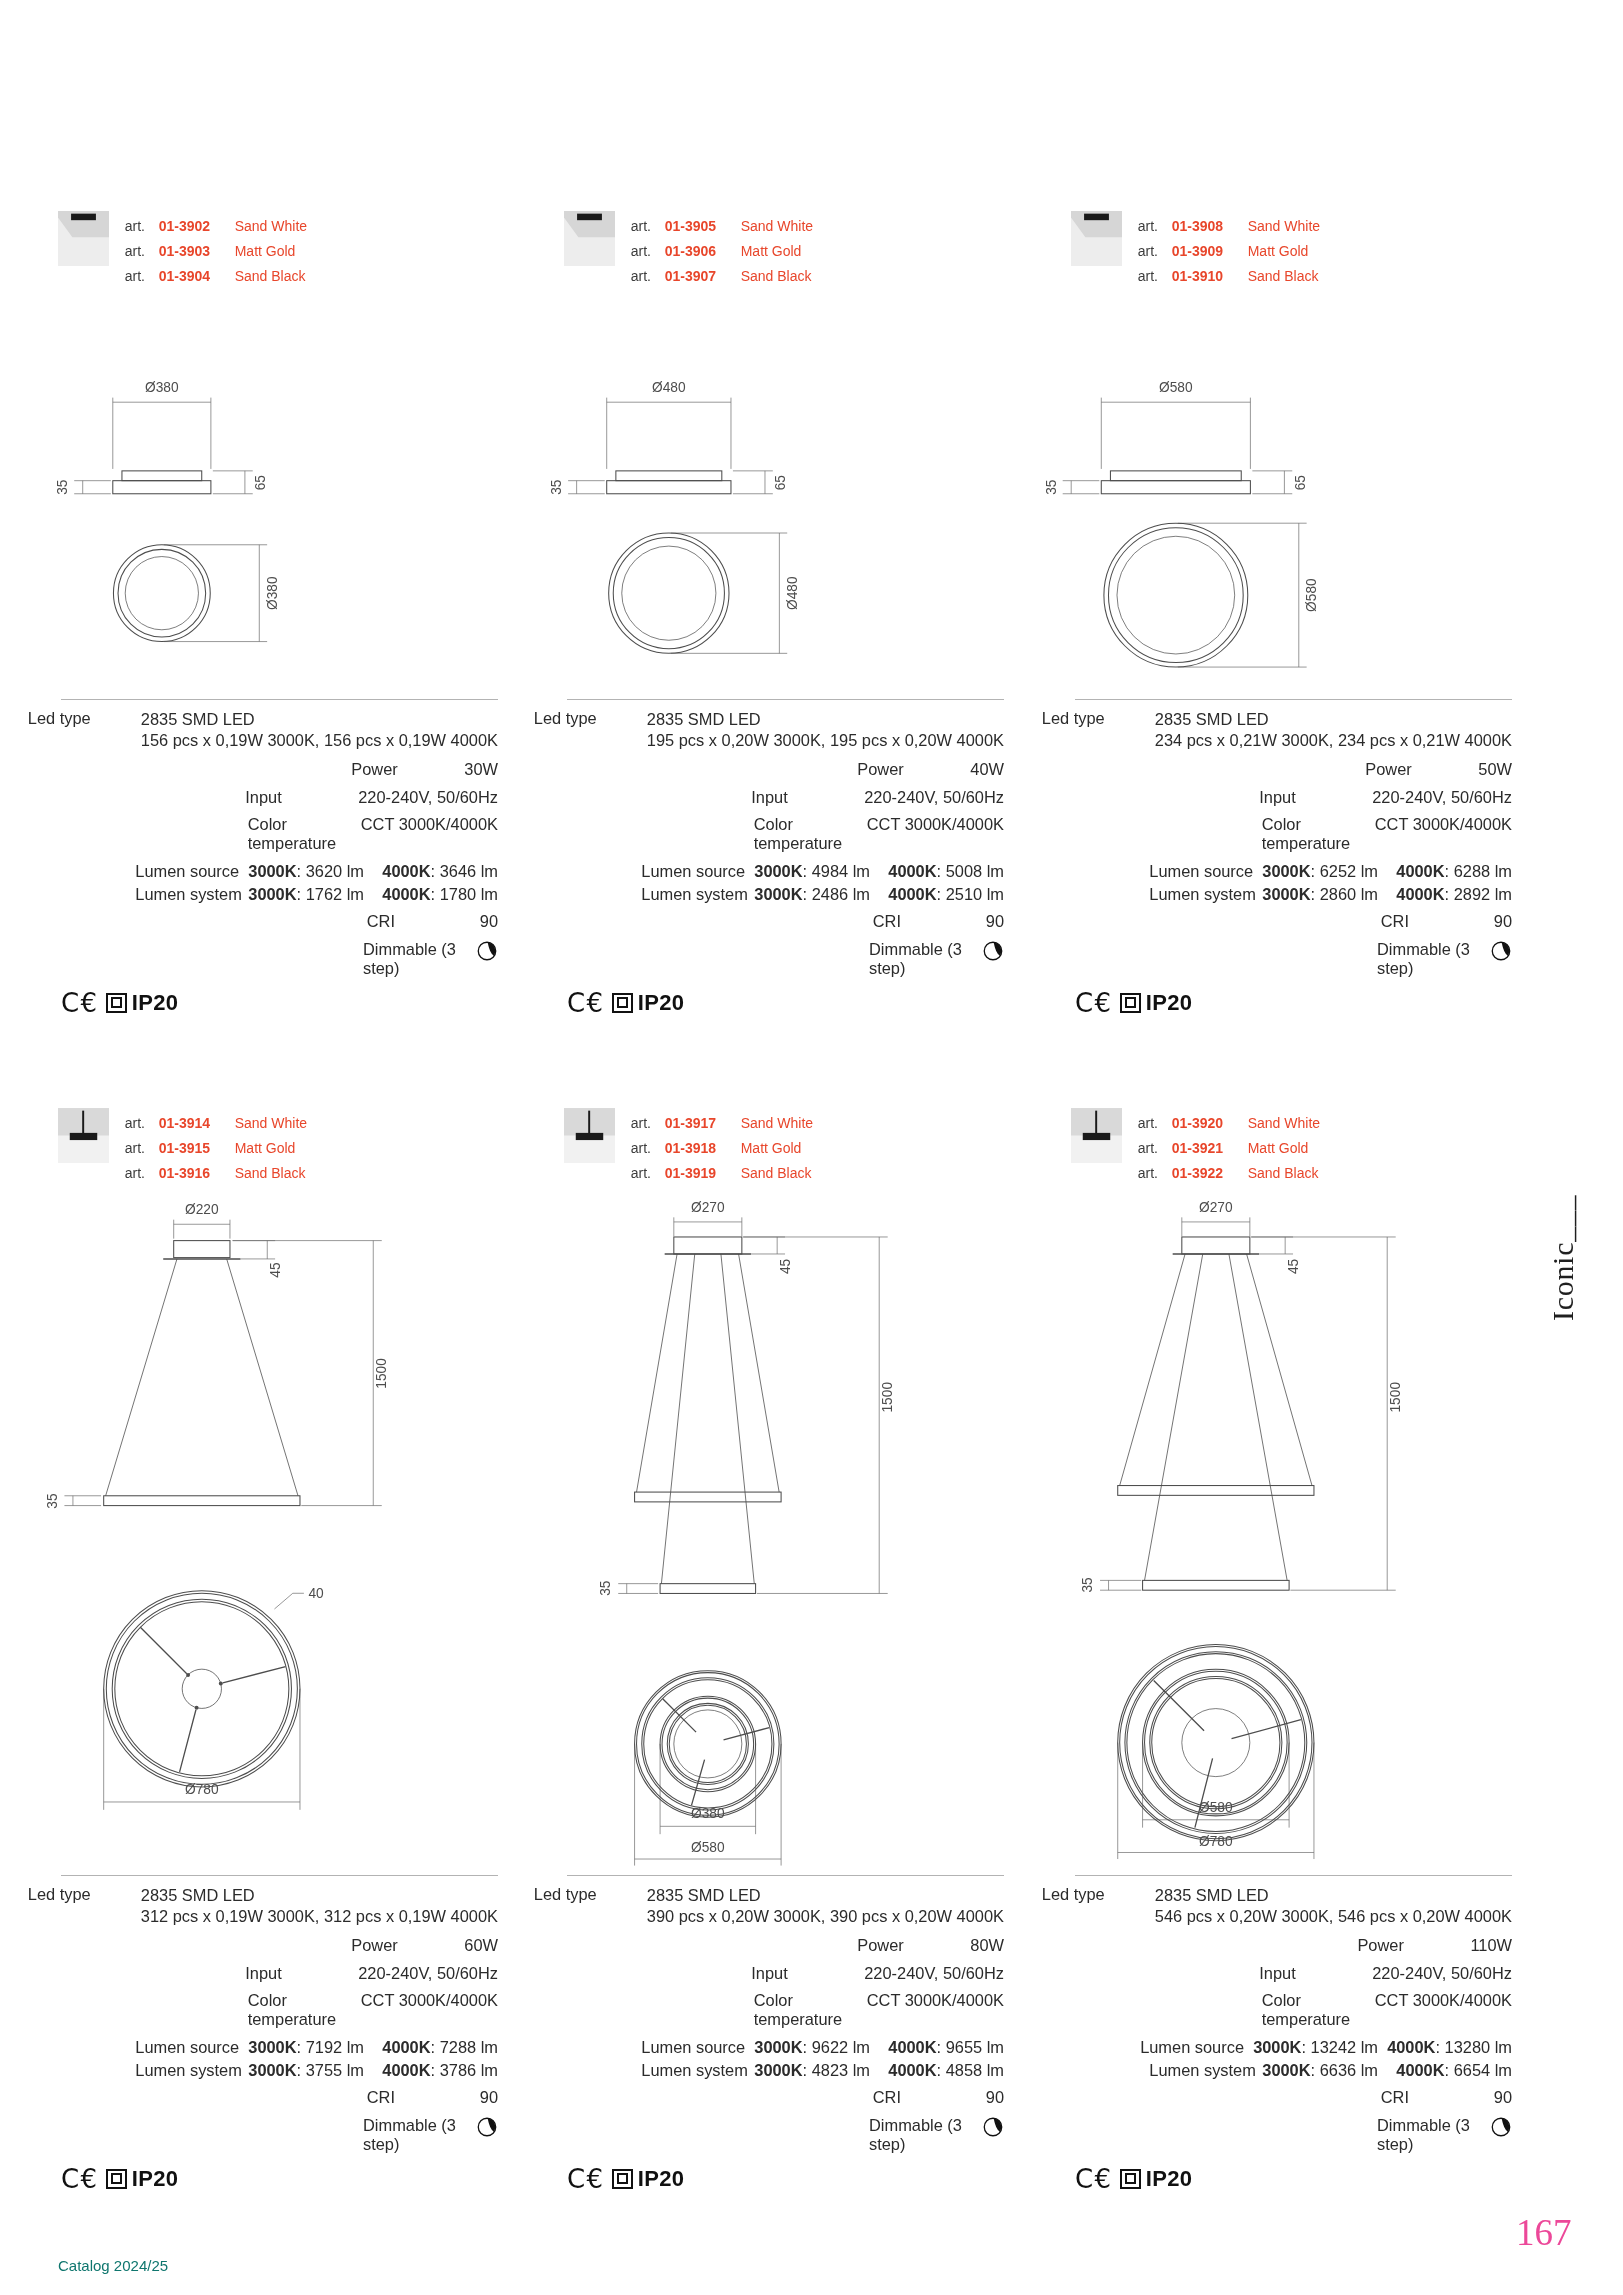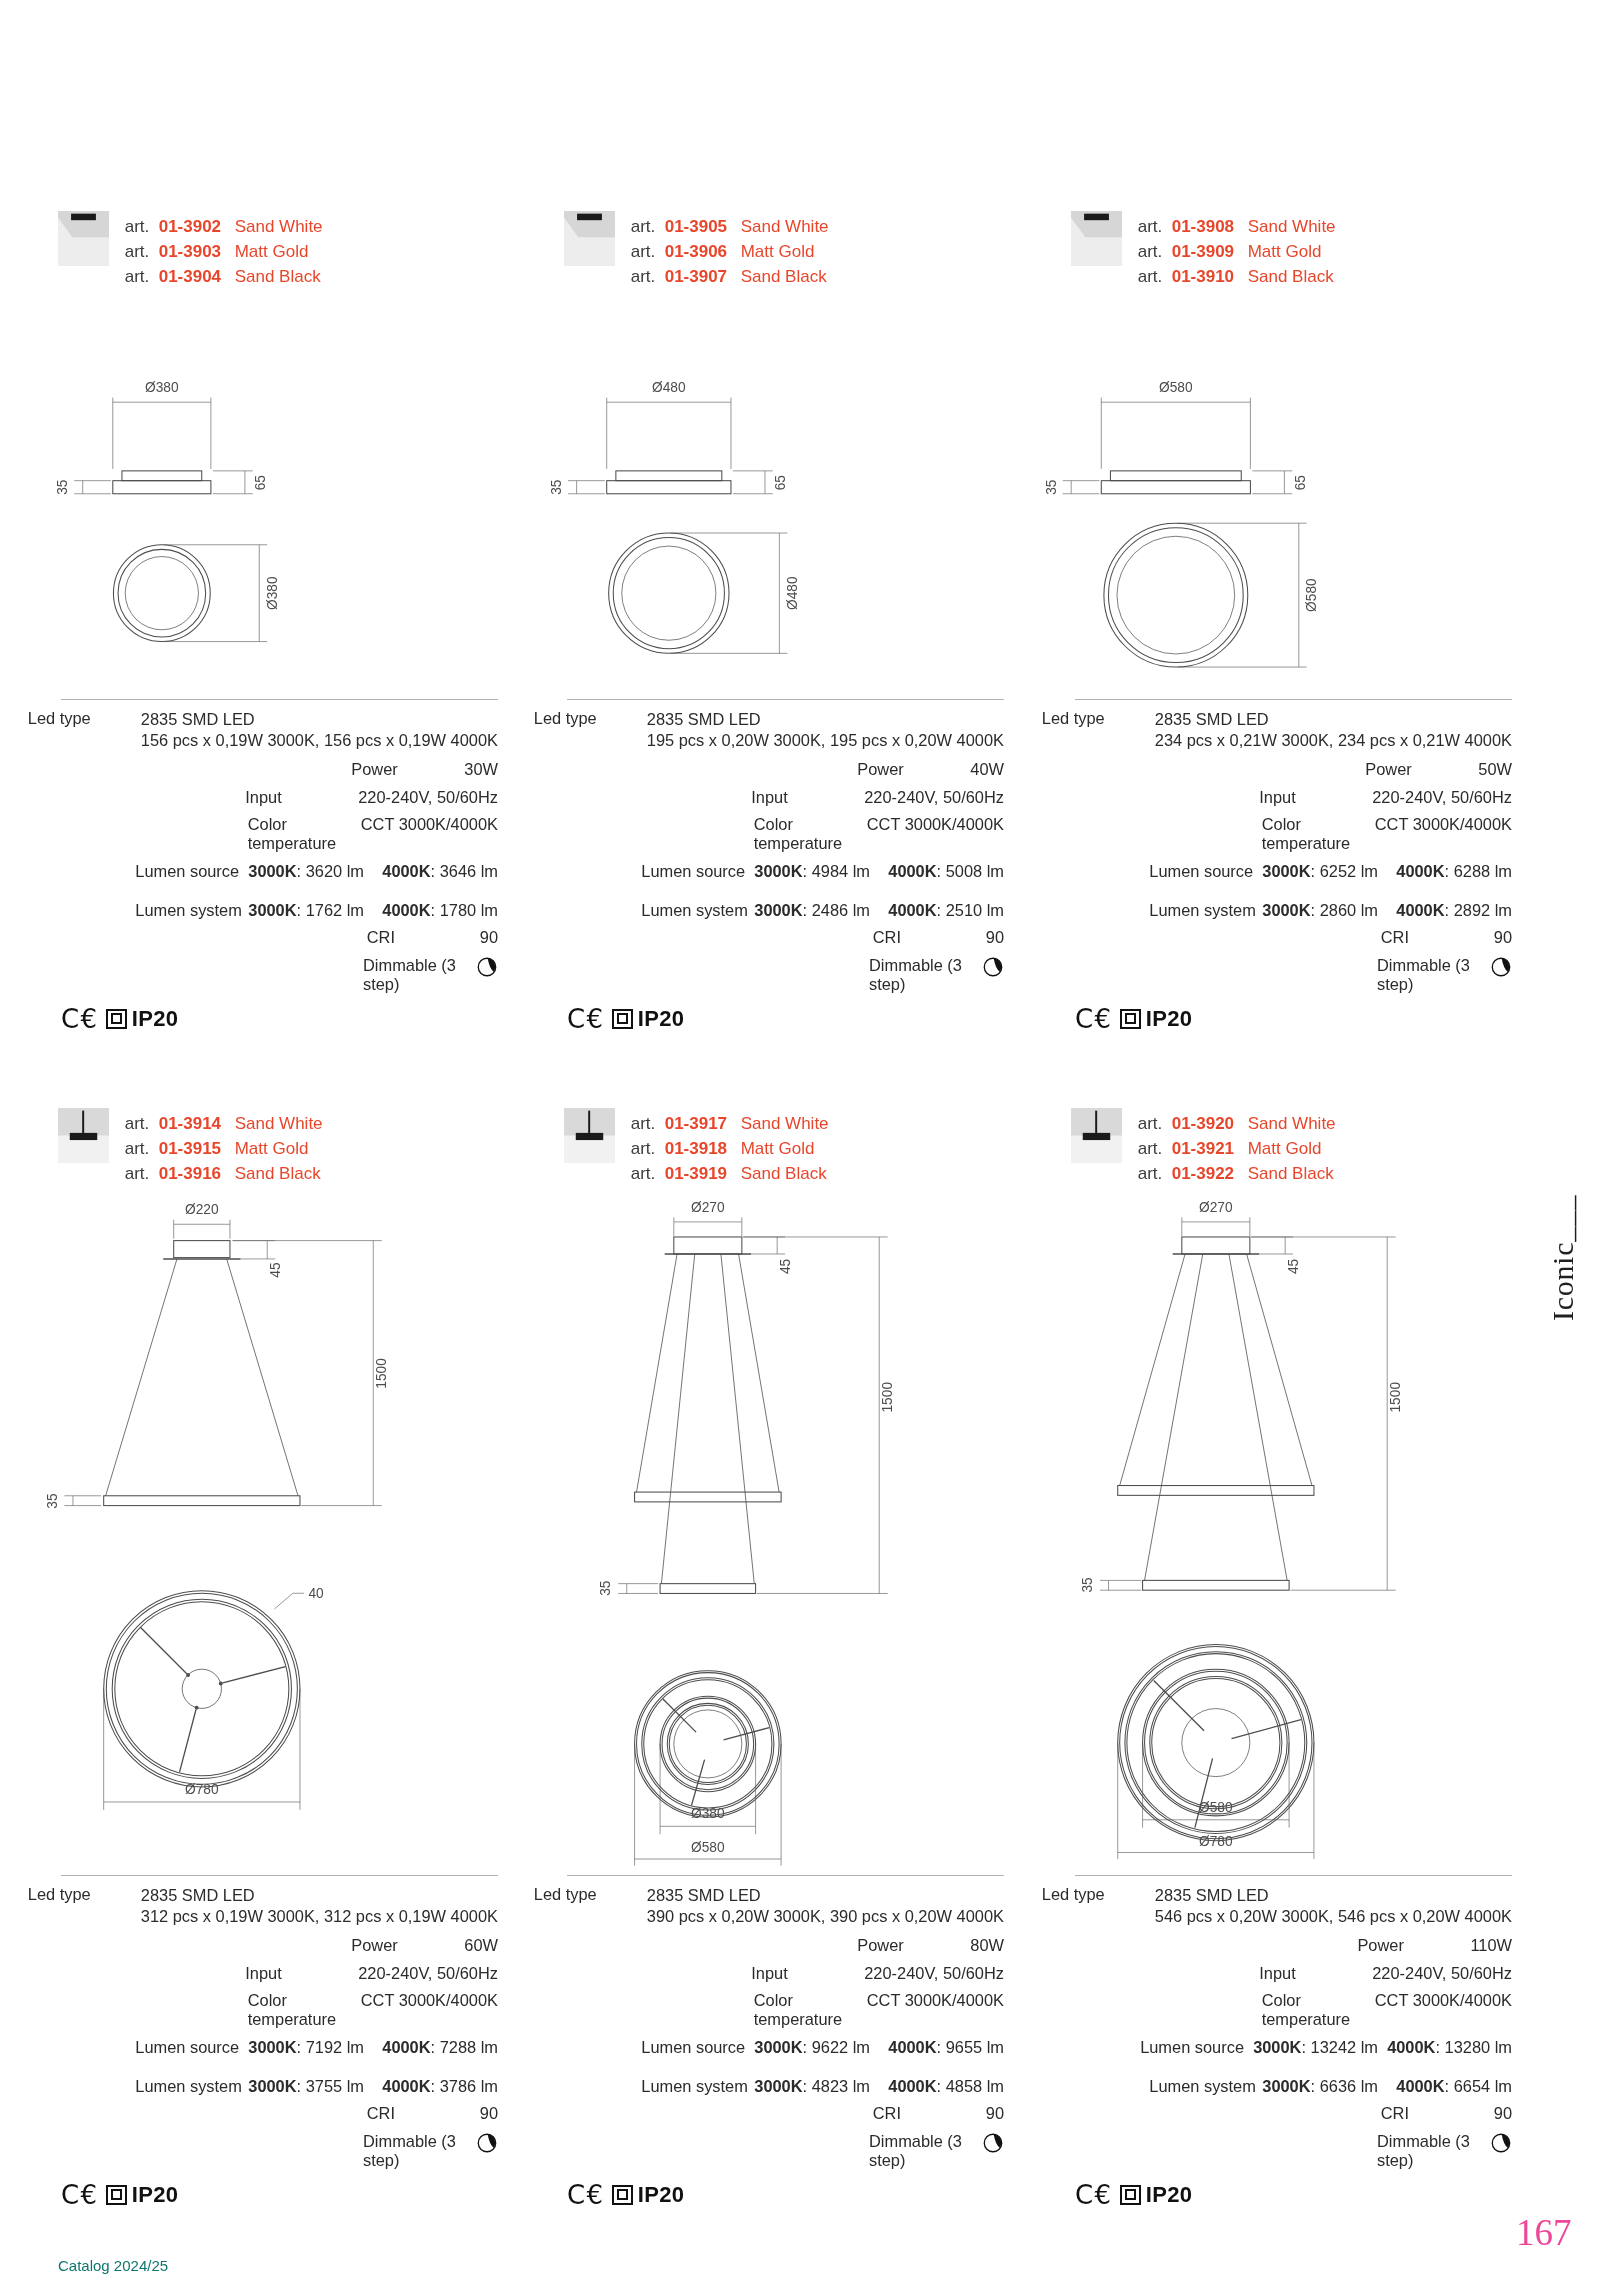--- a/index.html
+++ b/index.html
@@ -3,36 +3,36 @@
 <meta charset="utf-8">
 <style>
   :root{ --acc:#e8462b; }
   html,body{margin:0;padding:0;background:#fff;}
   #page{position:relative;width:1623px;height:2295px;background:#ffffff;overflow:hidden;
         font-family:"Liberation Sans",sans-serif;color:#2e2e2e;}
   .cell{position:absolute;width:484px;}
   .hdr{display:flex;align-items:flex-start;}
   .licon{width:51px;height:55px;flex:0 0 auto;margin-right:15.7px;}
   .artcol{padding-top:2.6px;}
-  .artrow{display:flex;align-items:flex-end;height:25px;font-size:17px;line-height:25px;}
+  .artrow{display:flex;align-items:flex-end;height:25px;font-size:14px;line-height:25px;}
   .artrow .lab{width:34px;color:#3c3c3c;}
   .artrow .num{width:76px;font-weight:700;color:var(--acc);}
   .artrow .fin{color:var(--acc);}
   .draw{position:absolute;}
   .ln{stroke:#4d4d4d;stroke-width:1.6;fill:none;}
   .wire{stroke:#4d4d4d;stroke-width:1.2;fill:none;}
   .dim{stroke:#707070;stroke-width:1.1;fill:none;}
   .dt{fill:#4d4d4d;font-size:21px;font-family:"Liberation Sans",sans-serif;}
   .spec{position:absolute;width:437px;font-size:16.4px;color:#2b2b2b;}
   .rule{height:1.3px;background:#b3b3b3;}
   .srow{display:flex;align-items:flex-start;margin-top:8.5px;justify-content:flex-end;}
   .srow .sl{flex:0 0 113px;}
   .srow .sv{white-space:nowrap;}
   .sv .ln2{line-height:21.6px;}
-  .tight{margin-top:20px;}
+  .tight{margin-top:4px;}
   .pair{display:inline-block;min-width:134px;}
   .kk{font-weight:700;}
   .certs{display:flex;align-items:center;margin-top:11.8px;color:#111;}
   .ce{font-size:26px;letter-spacing:1.3px;font-family:"DejaVu Sans",sans-serif;line-height:26px;}
   .sq{position:relative;width:16.4px;height:16.4px;border:2px solid #111;margin:0 5.2px 0 7.9px;}
   .sq::after{content:"";position:absolute;left:2.6px;top:2.6px;width:7.2px;height:7.2px;border:2px solid #111;}
   .ip{font-size:22px;font-weight:800;letter-spacing:0.3px;}
   .vlabel{position:absolute;left:1546px;top:1059px;height:262px;width:38px;
           writing-mode:vertical-rl;transform:rotate(180deg);
           font-family:"Liberation Serif",serif;font-size:30px;color:#1f1f1f;letter-spacing:0.7px;}

